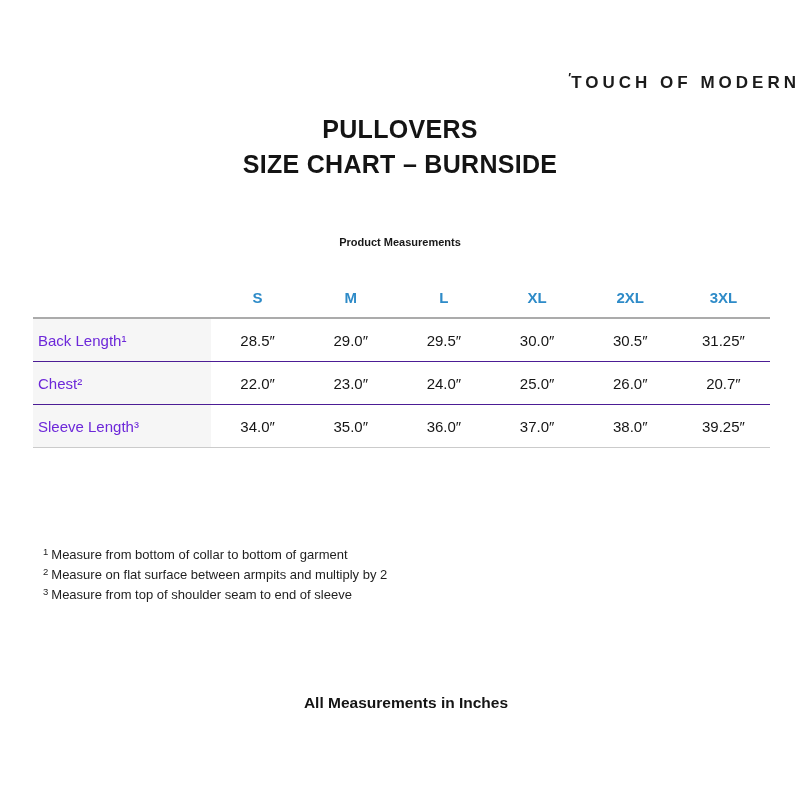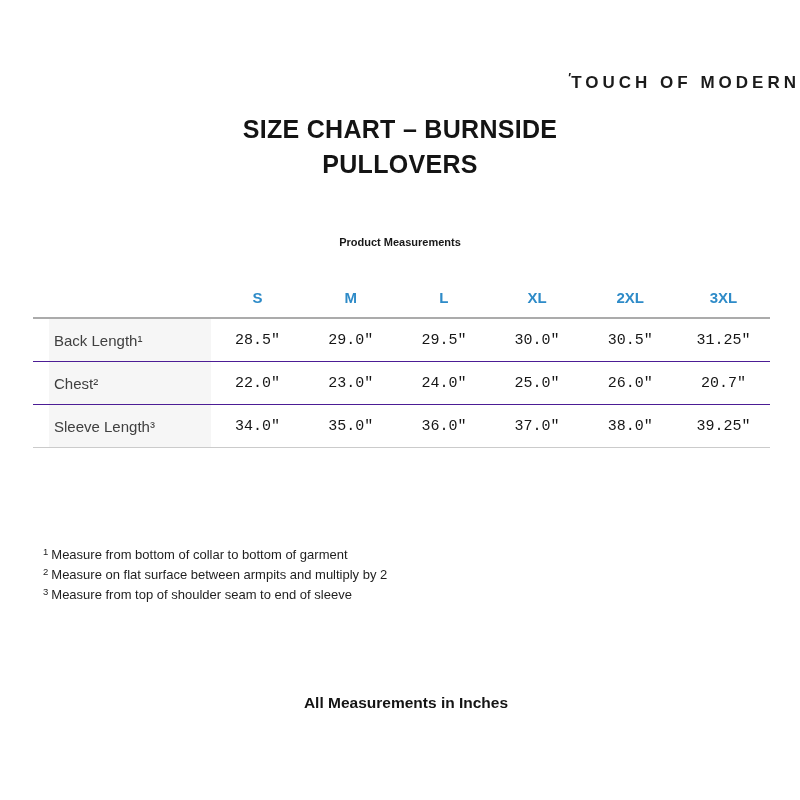--- a/index.html
+++ b/index.html
@@ -98,29 +98,27 @@
   }
   .trow + .trow {
     border-top: 1px solid #4c1d95;
   }
   .row-label {
     background: #f6f6f6;
     display: flex;
     align-items: center;
     padding-left: 5px;
     box-sizing: border-box;
-    color: #404040;
-    margin-left: 16px;
+    color: #6d28d9;
   }
   .val {
     display: flex;
     align-items: center;
     justify-content: center;
     color: #161616;
-    font-family: Liberation Mono, monospace;
   }
 
   
   .footnotes {
     position: absolute;
     top: 543px;
     left: 43px;
     font-size: 13px;
     line-height: 17px;
     color: #1f1f1f;
@@ -150,22 +148,22 @@
 </head>
 <body>
 
 <div class="canvas">
 
   <div class="logo">
     <span class="logo-mark">′</span><span>TOUCH OF MODERN</span>
   </div>
 
   <div class="title">
+    <div>PULLOVERS</div>
     <div>SIZE CHART – BURNSIDE</div>
-    <div>PULLOVERS</div>
   </div>
 
   <div class="subtitle">Product Measurements</div>
 
   <div class="size-table">
     <div class="thead-row">
       <div class="hcell"></div>
       <div class="hcell size-col" style="color: rgb(46, 139, 200);">S</div>
       <div class="hcell size-col" style="color: rgb(46, 139, 200);">M</div>
       <div class="hcell size-col" style="color: rgb(46, 139, 200);">L</div>

